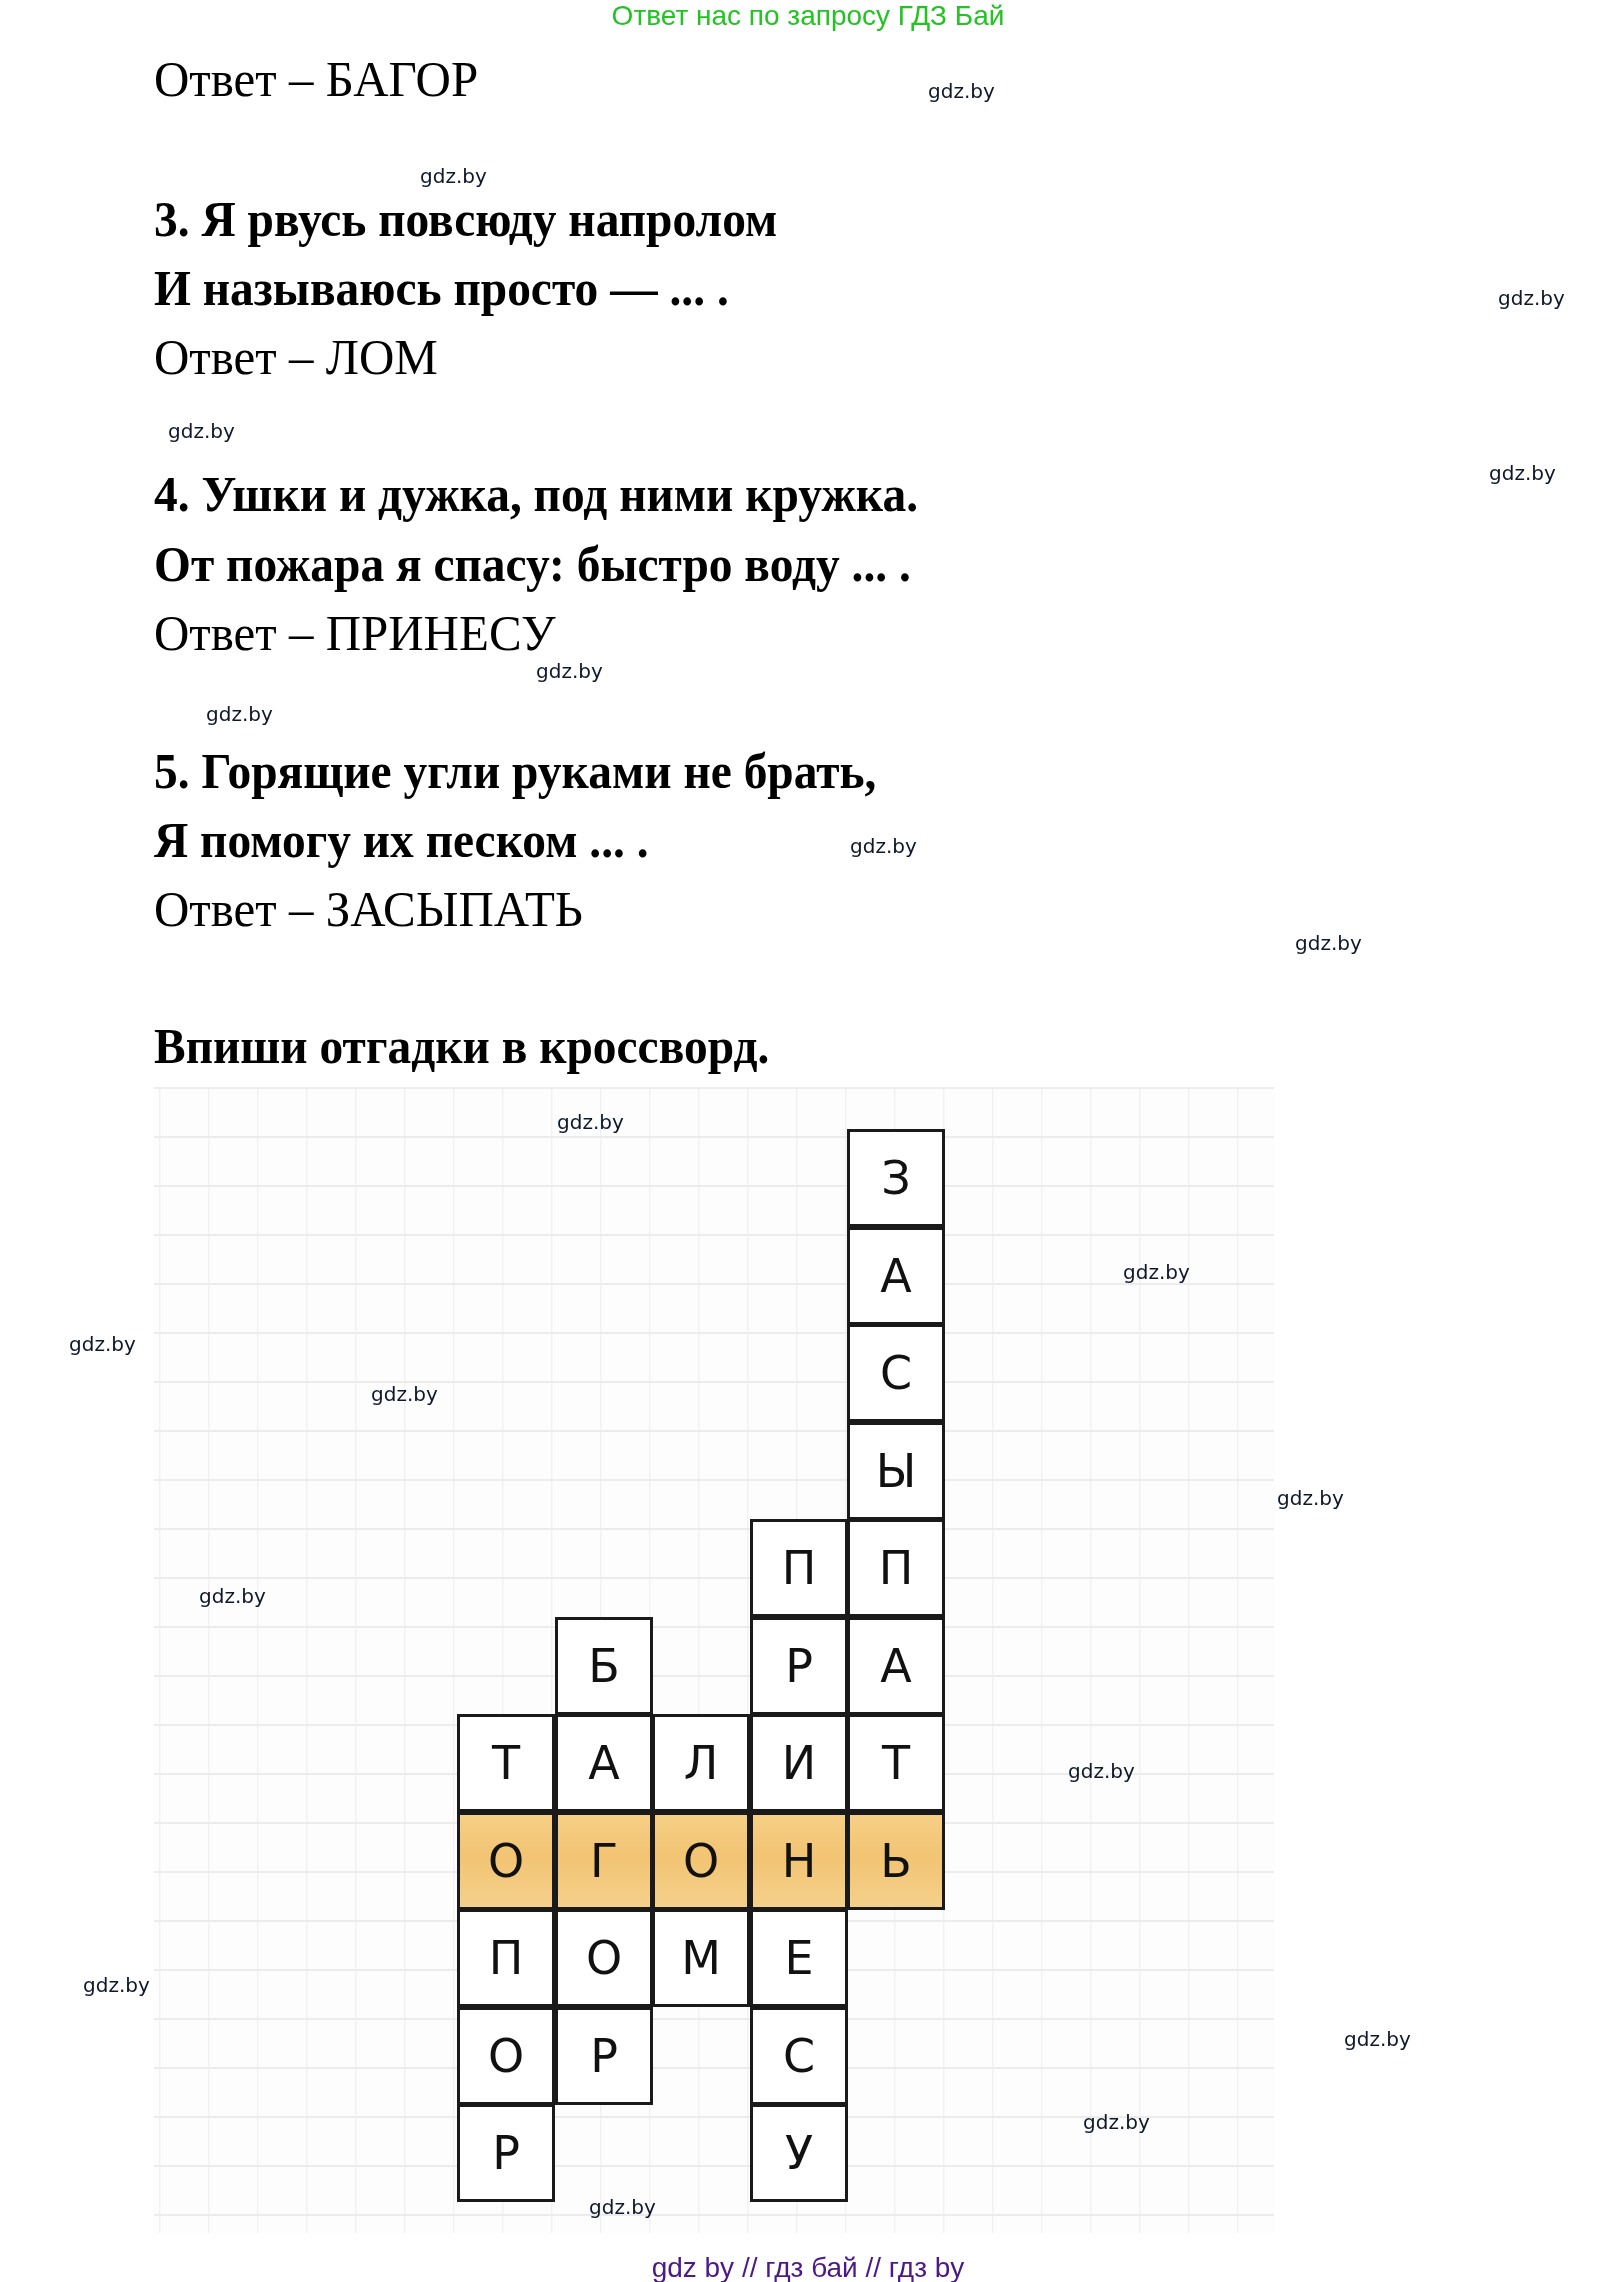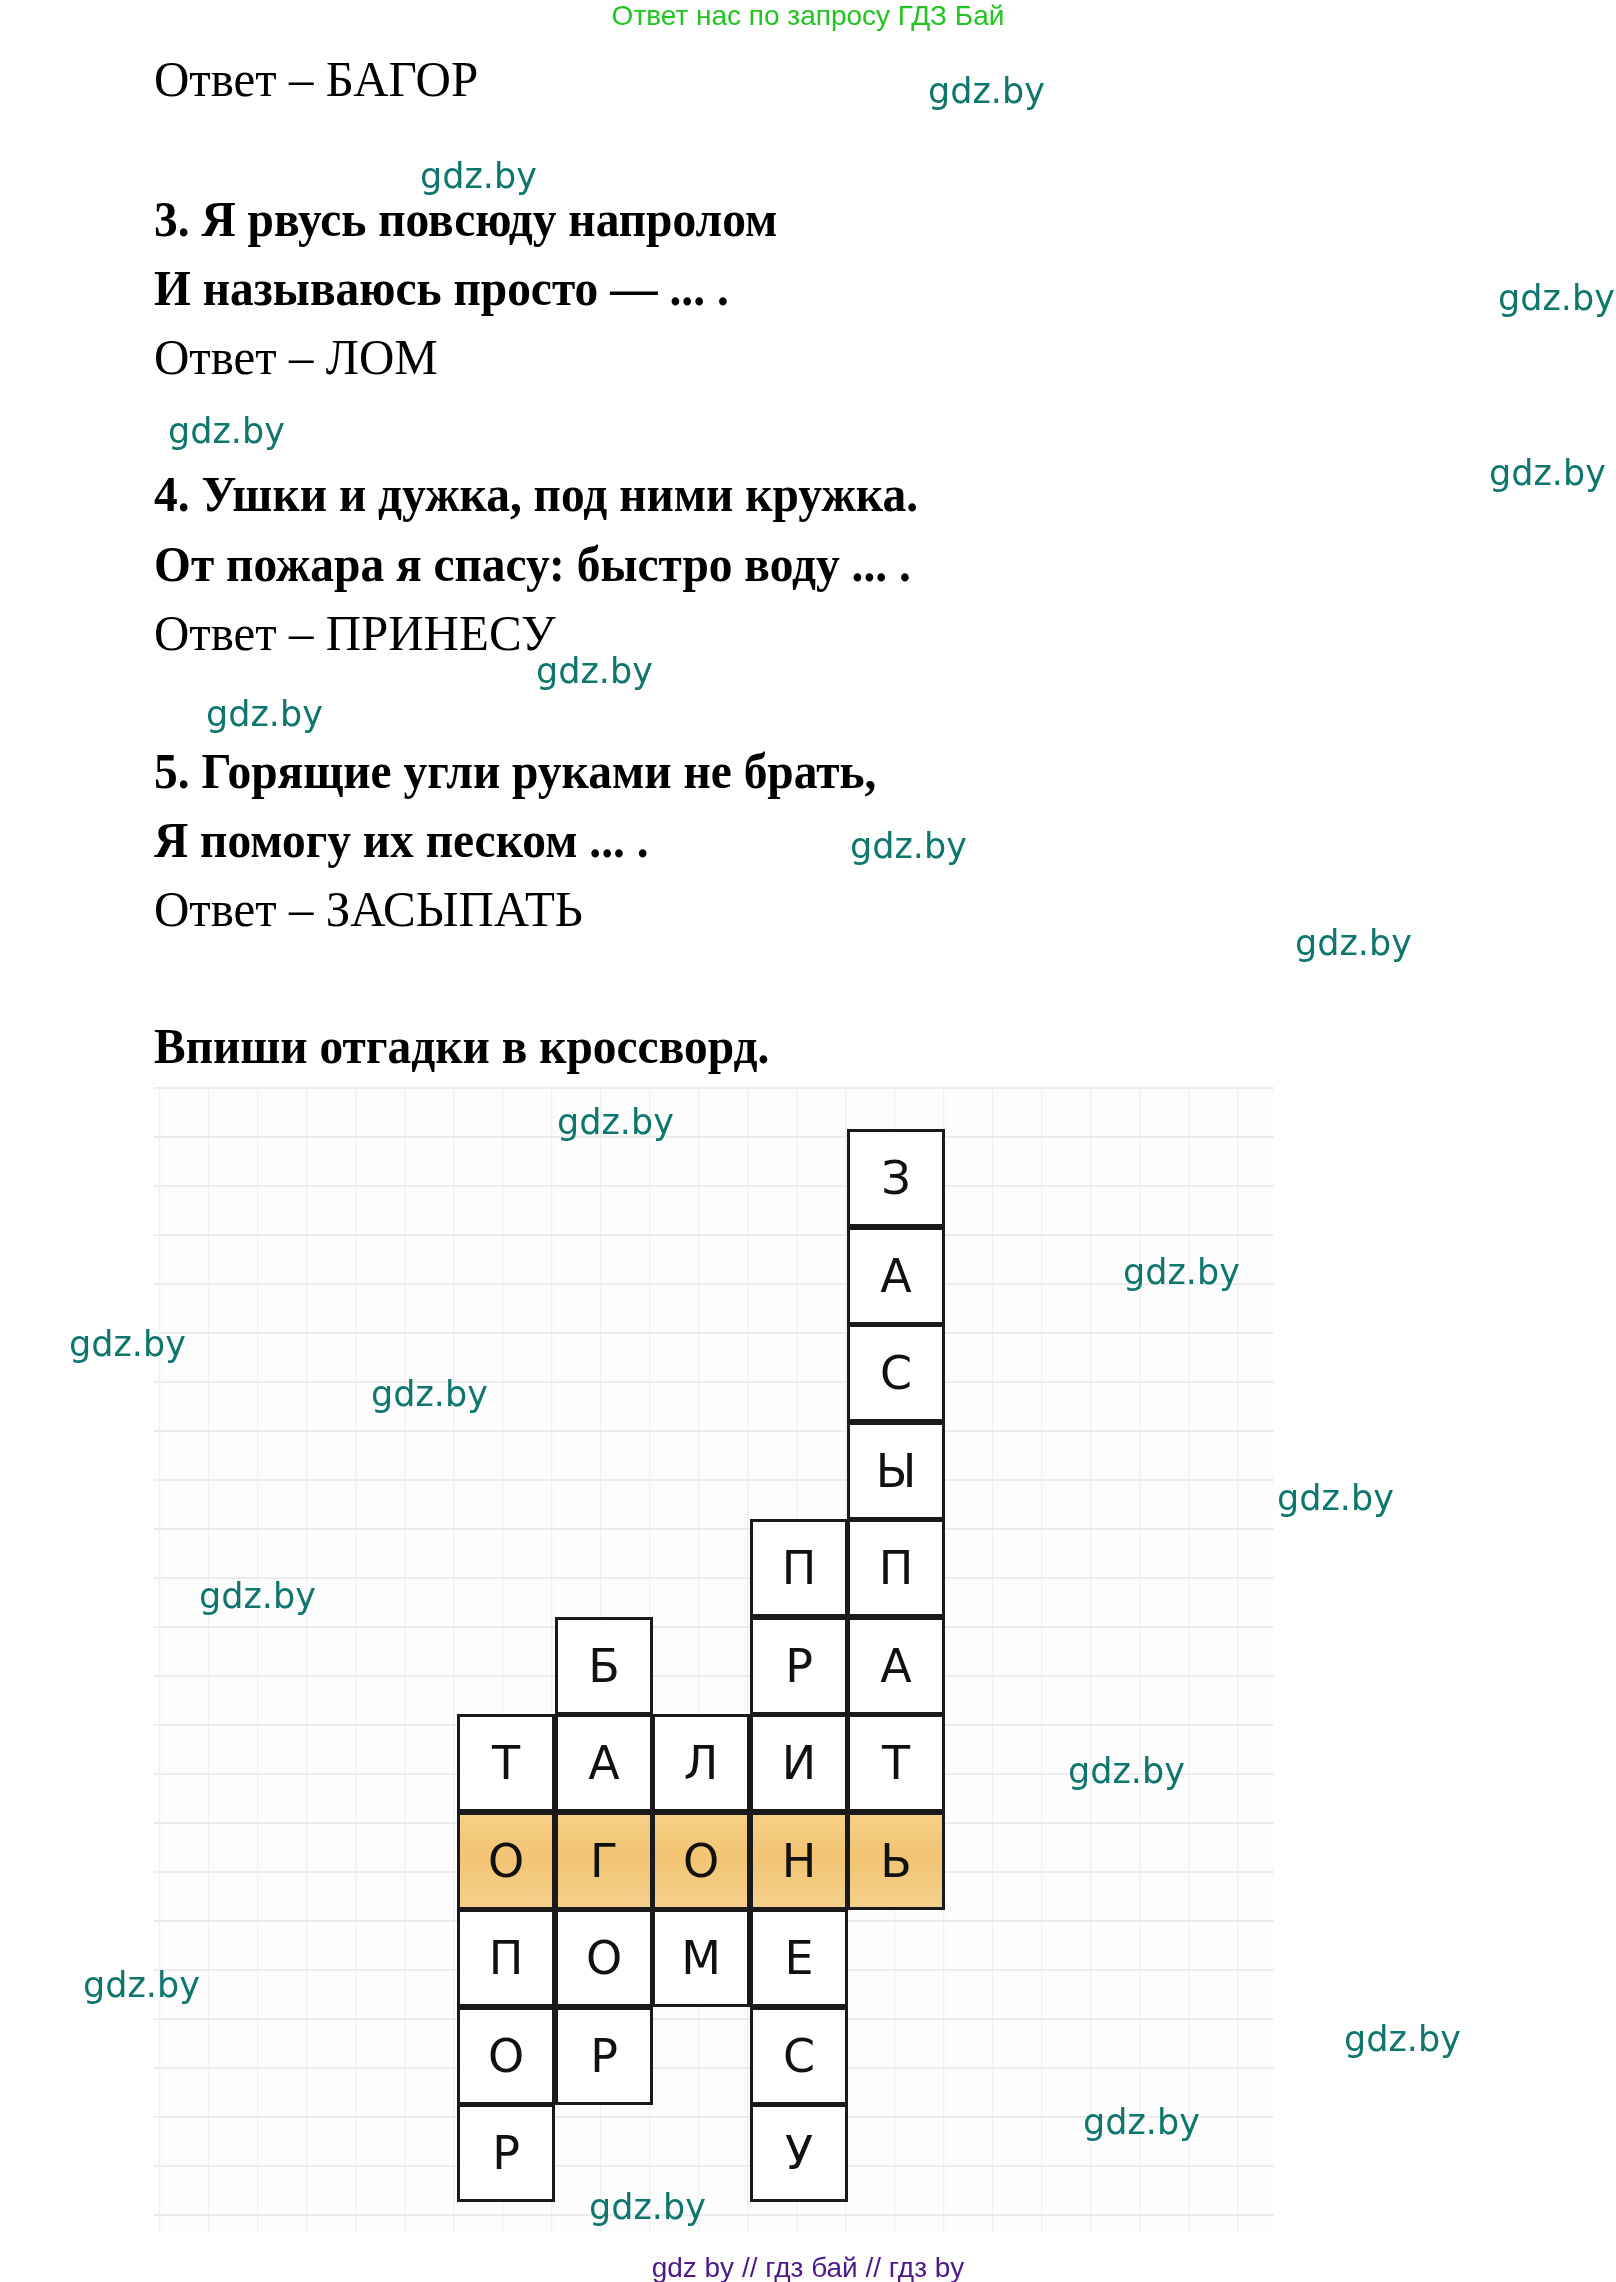--- a/index.html
+++ b/index.html
@@ -1,21 +1,21 @@
 <!DOCTYPE html>
 <html style="font-size:14px"><head>
 <meta charset="utf-8">
 <style>
   html, body { margin:0; padding:0; background:#ffffff; }
   body { width:1616px; height:2282px; position:relative; overflow:hidden; font-family:"Liberation Serif", serif; color:#000; }
   .abs { position:absolute; white-space:nowrap; }
   .top-banner { left:0; width:1616px; top:0; text-align:center; font-family:"Liberation Sans", sans-serif; font-size:28px; color:#22c422; line-height:32px; }
   .line-regular { font-family:"Liberation Serif", serif; font-size:51px; line-height:57px; font-weight:normal; transform:scaleX(0.96); transform-origin:left; }
   .line-bold { font-family:"Liberation Serif", serif; font-size:51px; line-height:57px; font-weight:bold; transform:scaleX(0.93); transform-origin:left; }
-  .wm { font-family:"DejaVu Sans", sans-serif; font-size:35px; color:#0f766e; line-height:30px; }
+  .wm { font-family:"DejaVu Sans", sans-serif; font-size:20px; color:#0f172a; line-height:30px; }
   .grid-bg { left:154px; top:1087px; width:1120px; height:1146px;
     background-color:#fdfdfd;
     background-image:
       linear-gradient(to right, #ececec 0.9px, transparent 0.9px),
       linear-gradient(to bottom, #ececec 1.8px, transparent 1.8px);
     background-size:49px 49px, 49px 49px;
     background-position:5.3px 0, 0 0; }
   .cell { position:absolute; width:98px; height:98px; box-sizing:border-box; border:3.5px solid #1a1a1a; background:#fff;
     display:flex; align-items:center; justify-content:center; font-family:"DejaVu Sans", sans-serif; font-size:46px; color:#111; }
   .cell.hl { background:linear-gradient(180deg, #f6cf86 0%, #f2c473 45%, #f5d08b 100%); }

